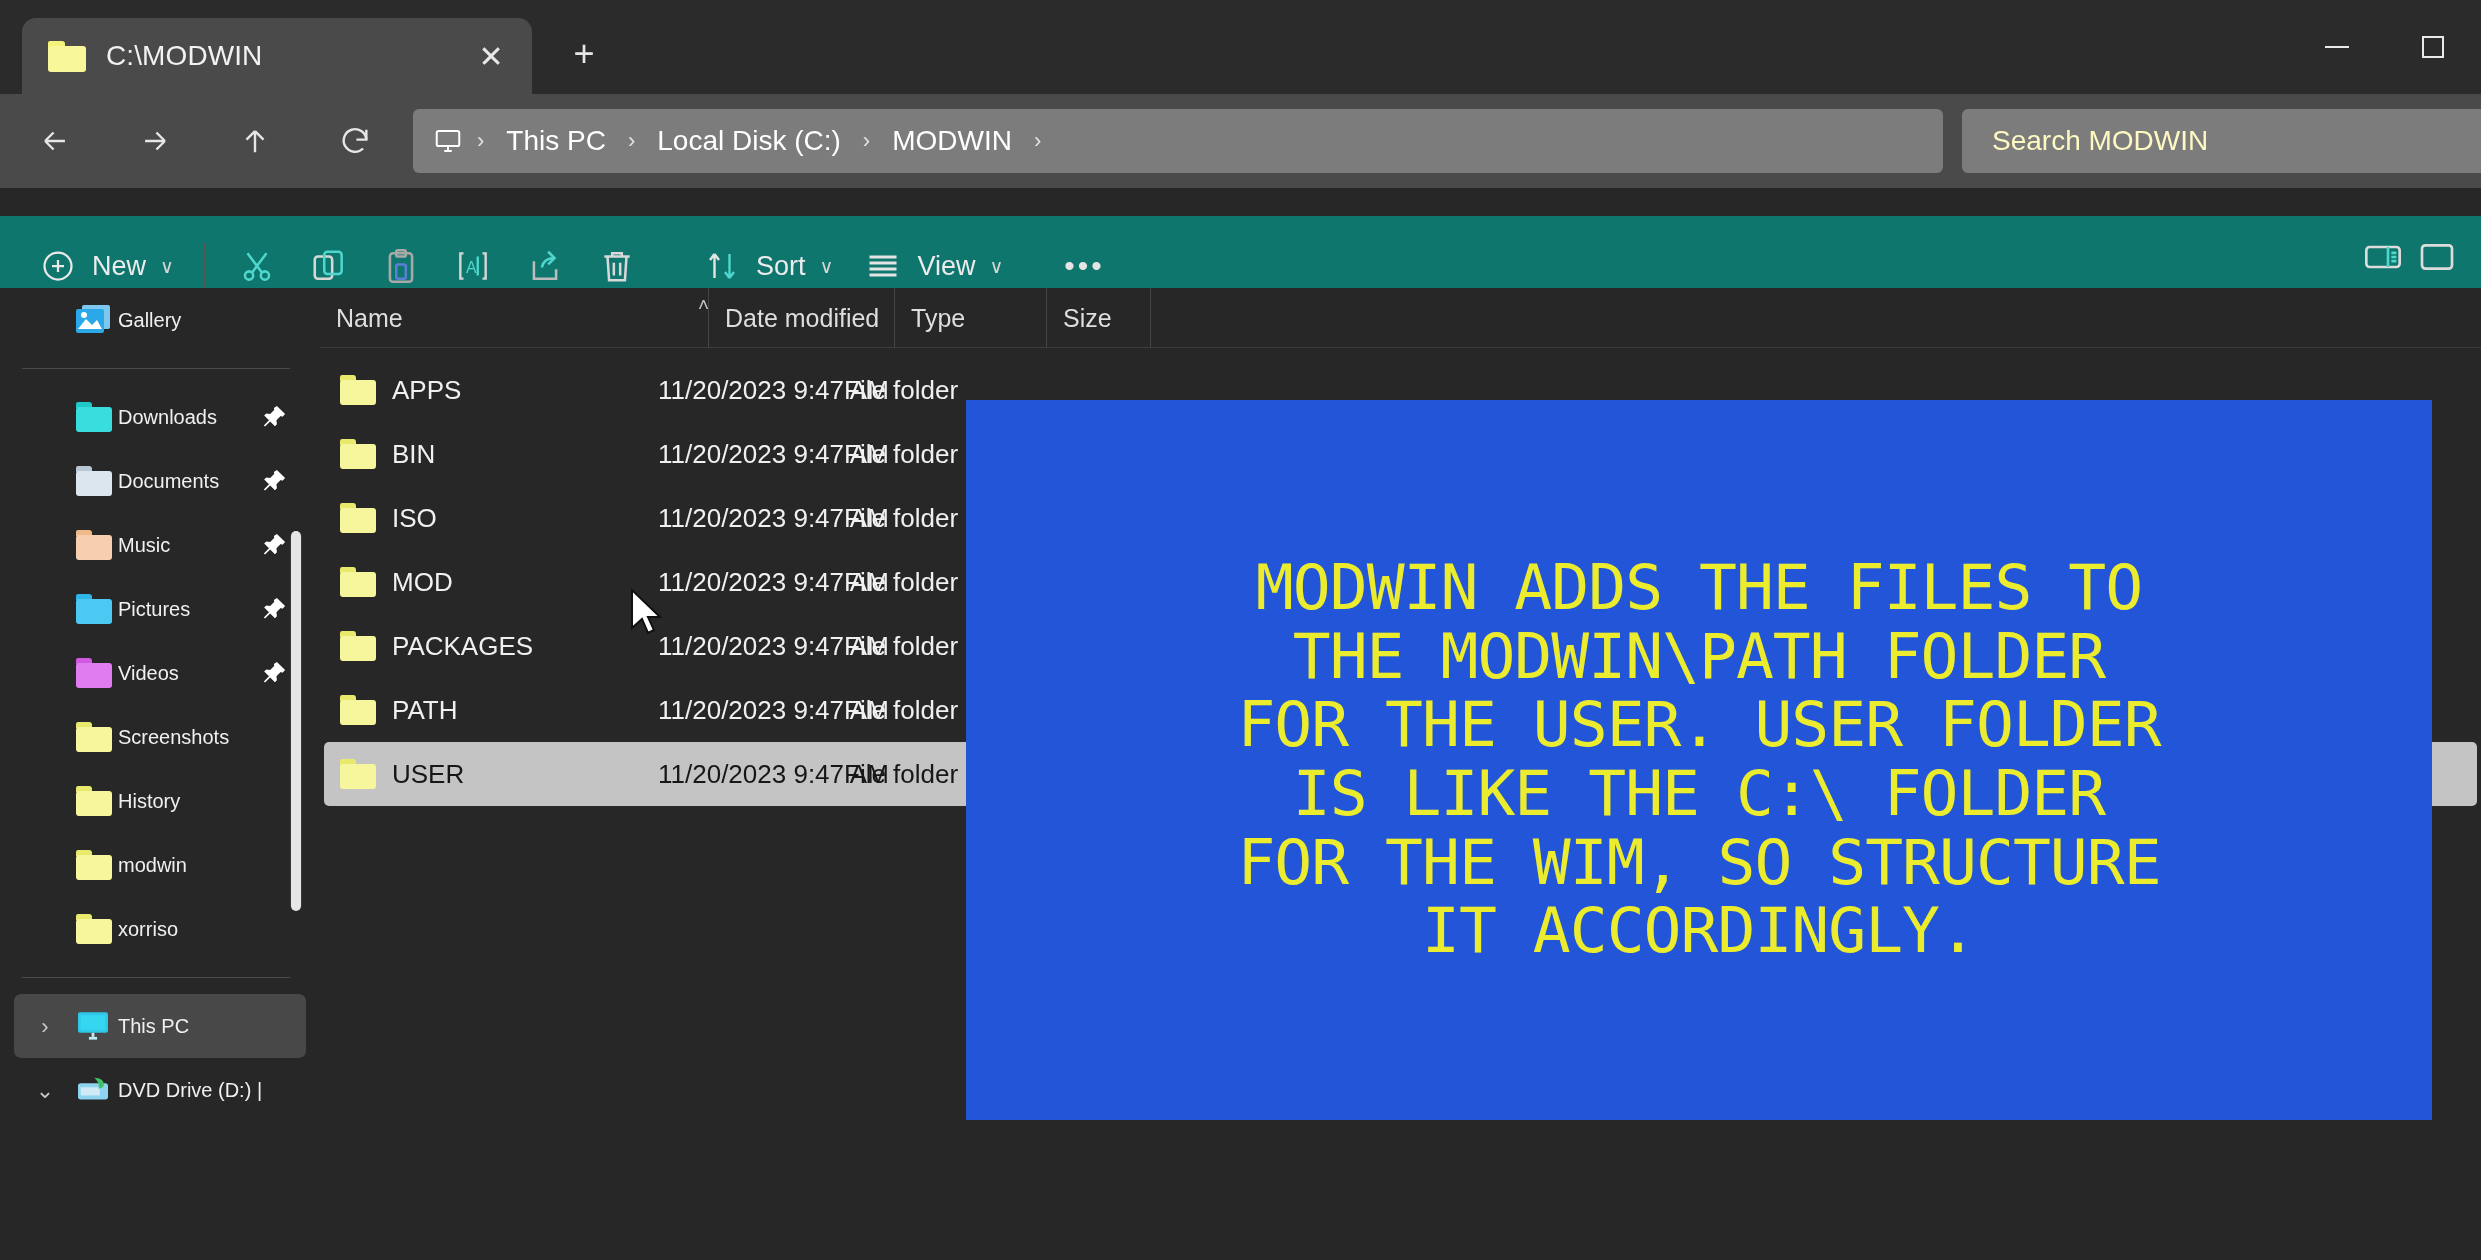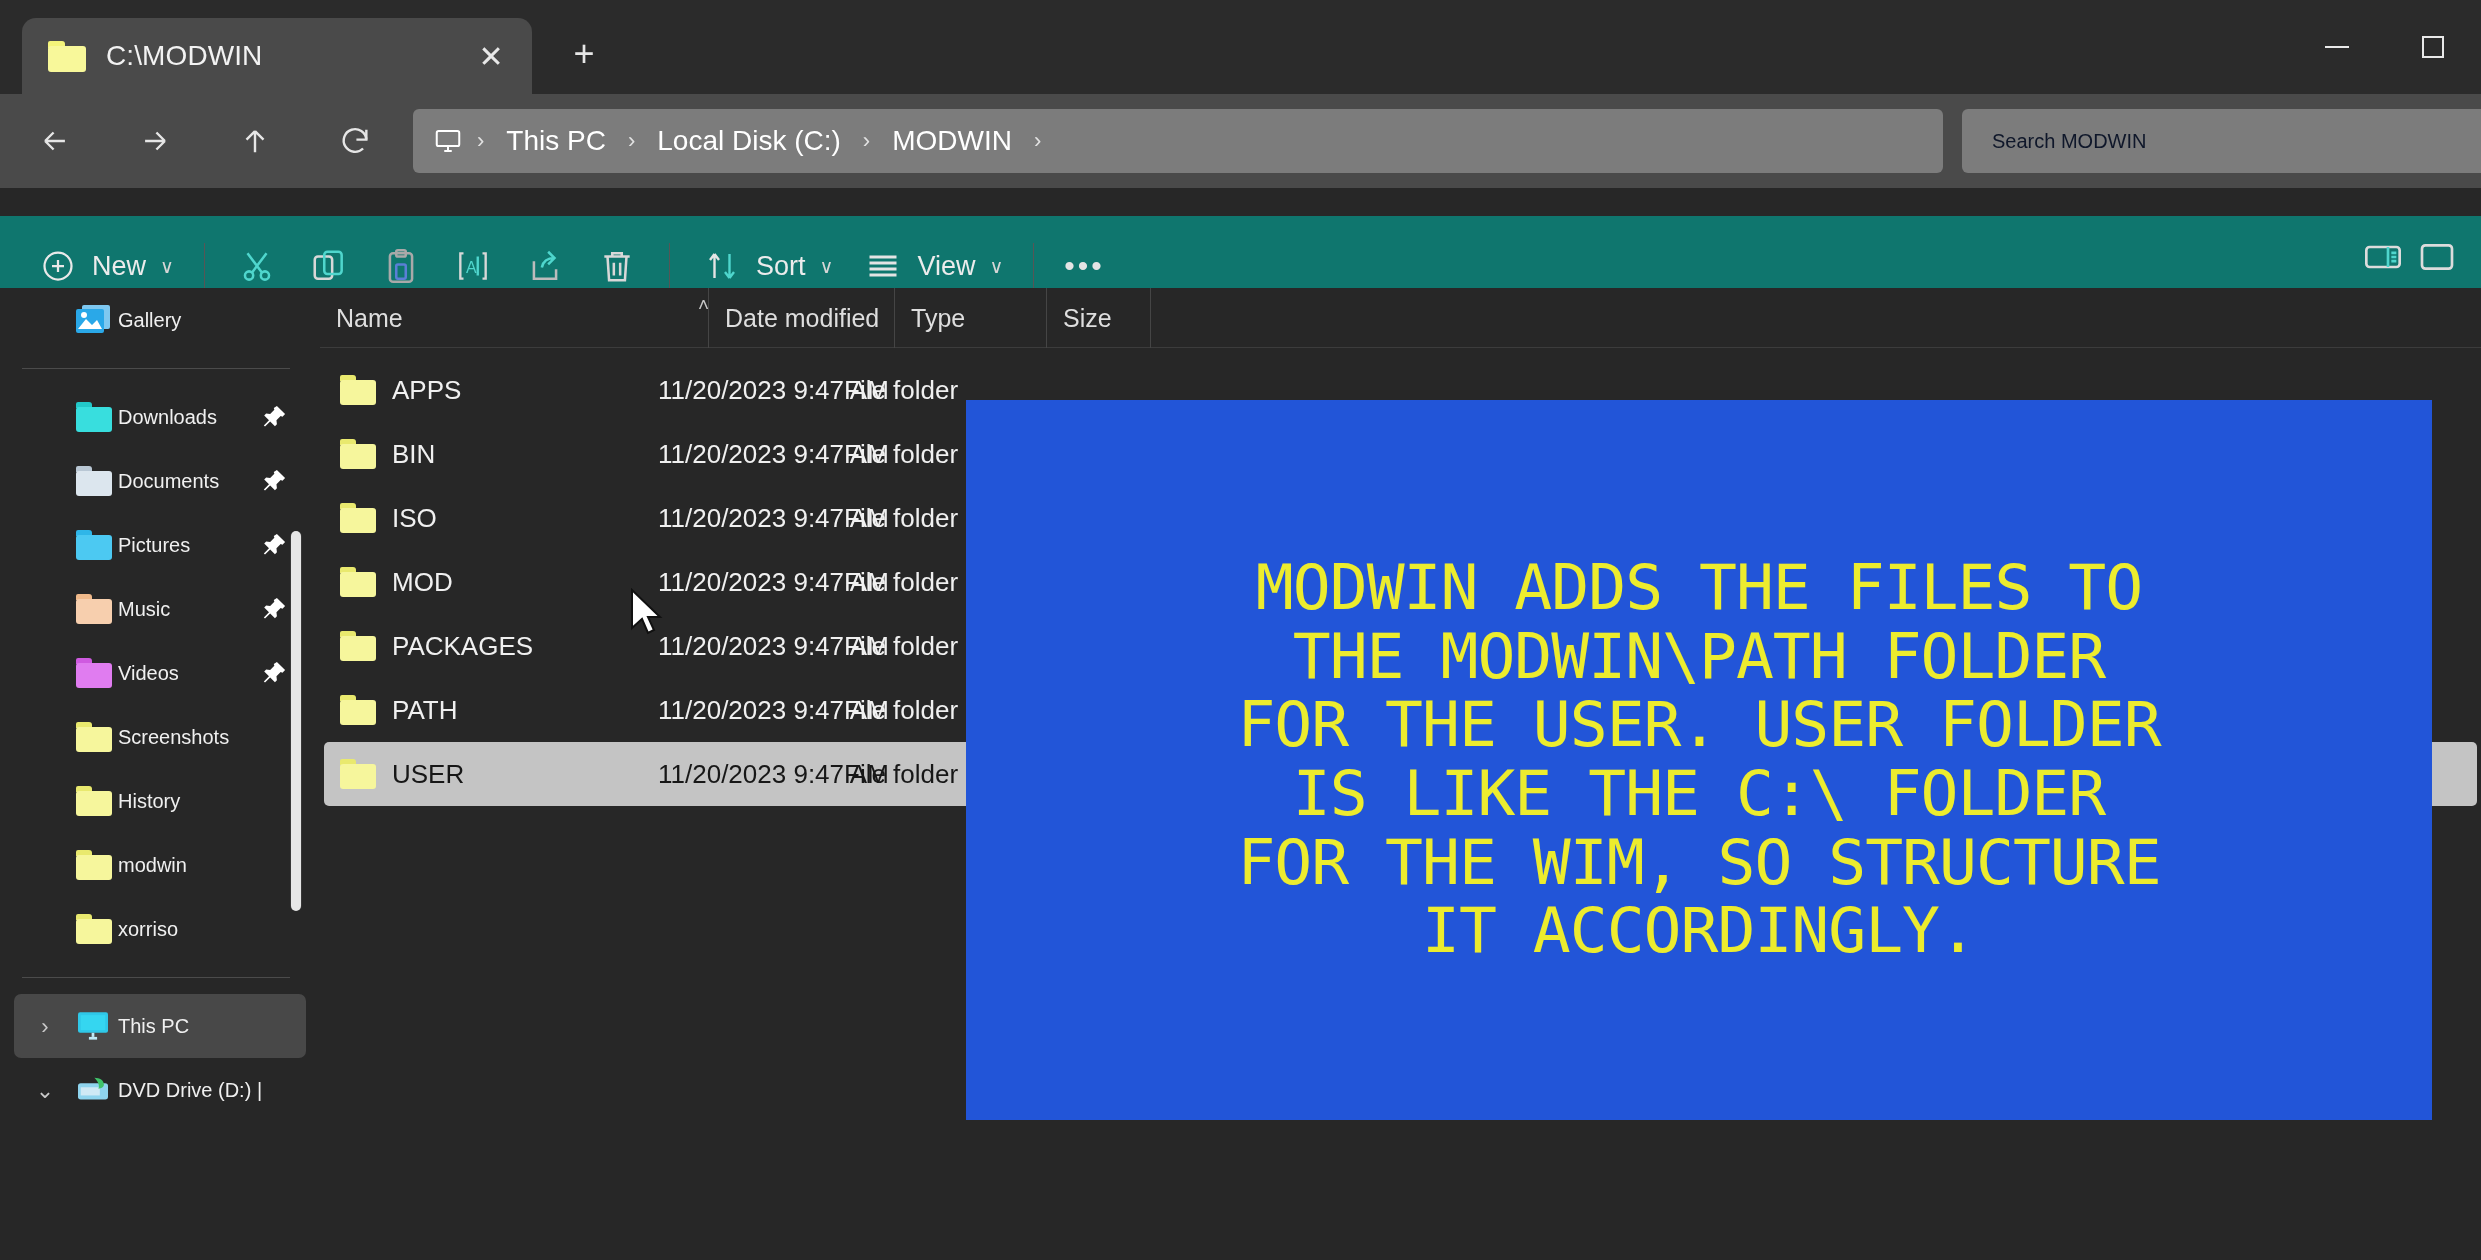--- a/index.html
+++ b/index.html
@@ -63,21 +63,21 @@
   }
   .crumb-pc-icon { width: 34px; height: 34px; display:flex; align-items:center; justify-content:center; color:#ffffff; }
   .crumb {
     color: #ffffff; font-size: 28px; padding: 0 10px; white-space: nowrap;
   }
   .crumb-sep { color: #e2e2e2; font-size: 22px; padding: 0 12px; user-select: none; }
   .searchbox {
     position: absolute; left: 1962px; top: 15px; width: 690px; height: 64px;
     background: #7c7c7c; border-radius: 6px; display: flex; align-items: center; padding-left: 30px;
   }
-  .searchbox span { color: #0f172a; font-size: 20px; white-space: nowrap; }
+  .searchbox span { color: #fef9c3; font-size: 28px; white-space: nowrap; }
 
   
   .toolbar {
     position: absolute; left: 0; top: 200px; width: 2481px; height: 100px;
     background: #0f766e; display: flex; align-items: center; margin-top: 16px;
   }
   .tb-item {
     height: 62px; display: flex; align-items: center; gap: 12px;
     padding: 0 14px; border-radius: 7px; color: #ececec; font-size: 27px; white-space: nowrap;
   }
@@ -353,30 +353,30 @@
 
     <div class="side-item">
       <span class="side-icon"><span class="fi white"></span></span>
       <span class="side-label">Documents</span>
       <span class="pin"><svg width="28" height="28" viewBox="0 0 24 24" fill="#ffffff">
             <path d="M14.5 2.5l7 7-2.2 2.2-1.6-.5-3.6 3.6.4 3.4-1.7 1.7-4.1-4.1-4.4 4.4-1-1 4.4-4.4-4.1-4.1 1.7-1.7 3.4.4 3.6-3.6-.5-1.6z"></path>
           </svg></span>
     </div>
 
     <div class="side-item">
-      <span class="side-icon"><span class="fi blue"></span></span>
-      <span class="side-label">Pictures</span>
+      <span class="side-icon"><span class="fi peach"></span></span>
+      <span class="side-label">Music</span>
       <span class="pin"><svg width="28" height="28" viewBox="0 0 24 24" fill="#ffffff">
             <path d="M14.5 2.5l7 7-2.2 2.2-1.6-.5-3.6 3.6.4 3.4-1.7 1.7-4.1-4.1-4.4 4.4-1-1 4.4-4.4-4.1-4.1 1.7-1.7 3.4.4 3.6-3.6-.5-1.6z"></path>
           </svg></span>
     </div>
 
     <div class="side-item">
-      <span class="side-icon"><span class="fi peach"></span></span>
-      <span class="side-label">Music</span>
+      <span class="side-icon"><span class="fi blue"></span></span>
+      <span class="side-label">Pictures</span>
       <span class="pin"><svg width="28" height="28" viewBox="0 0 24 24" fill="#ffffff">
             <path d="M14.5 2.5l7 7-2.2 2.2-1.6-.5-3.6 3.6.4 3.4-1.7 1.7-4.1-4.1-4.4 4.4-1-1 4.4-4.4-4.1-4.1 1.7-1.7 3.4.4 3.6-3.6-.5-1.6z"></path>
           </svg></span>
     </div>
 
     <div class="side-item">
       <span class="side-icon"><span class="fi purple"></span></span>
       <span class="side-label">Videos</span>
       <span class="pin"><svg width="28" height="28" viewBox="0 0 24 24" fill="#ffffff">
             <path d="M14.5 2.5l7 7-2.2 2.2-1.6-.5-3.6 3.6.4 3.4-1.7 1.7-4.1-4.1-4.4 4.4-1-1 4.4-4.4-4.1-4.1 1.7-1.7 3.4.4 3.6-3.6-.5-1.6z"></path>

